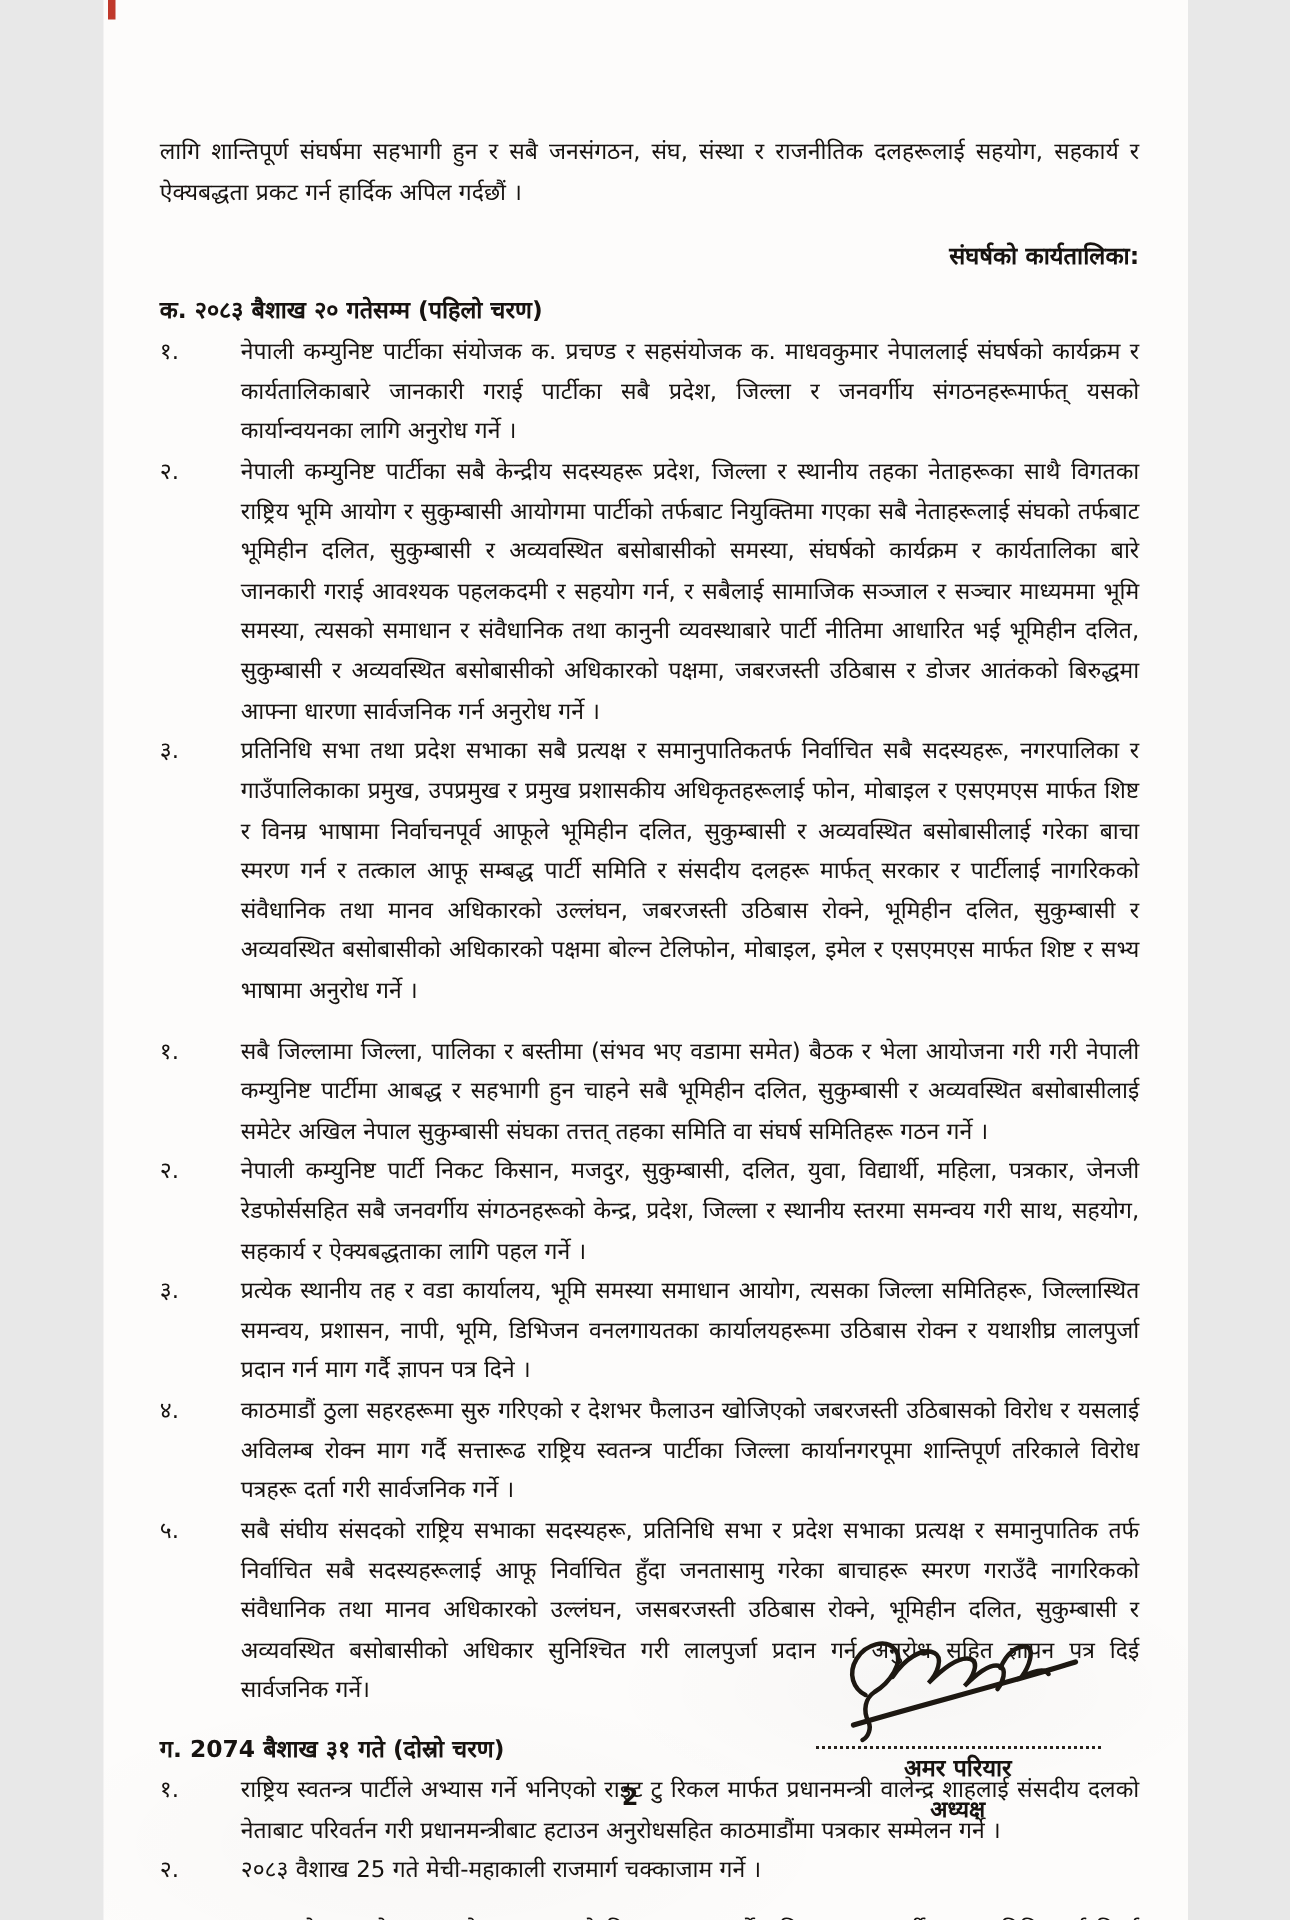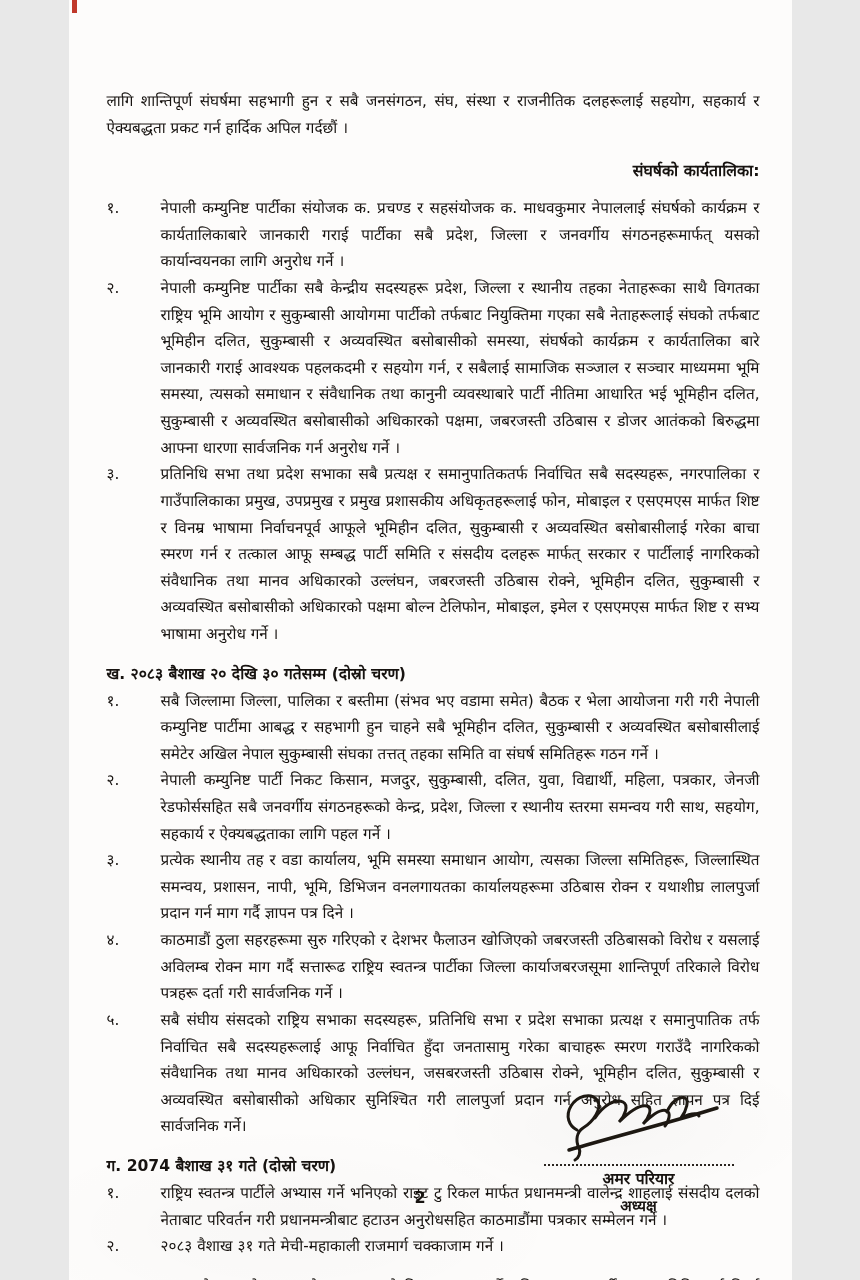--- a/index.html
+++ b/index.html
@@ -106,67 +106,67 @@
 
 <div class="paper">
 
   <div class="scan-mark"></div>
 
   <p class="body-text intro">लागि शान्तिपूर्ण संघर्षमा सहभागी हुन र सबै जनसंगठन, संघ, संस्था र राजनीतिक दलहरूलाई सहयोग, सहकार्य र ऐक्यबद्धता प्रकट गर्न हार्दिक अपिल गर्दछौं ।</p>
 
   <div class="center-title">संघर्षको कार्यतालिका:</div>
 
   <div class="section">
+    <div class="section-heading">क. २०८३ बैशाख २० गतेसम्म (पहिलो चरण)</div>
     <div class="item">
       <span class="num">१.</span>
       <span class="txt body-text">नेपाली कम्युनिष्ट पार्टीका संयोजक क. प्रचण्ड र सहसंयोजक क. माधवकुमार नेपाललाई संघर्षको कार्यक्रम र कार्यतालिकाबारे जानकारी गराई पार्टीका सबै प्रदेश, जिल्ला र जनवर्गीय संगठनहरूमार्फत् यसको कार्यान्वयनका लागि अनुरोध गर्ने ।</span>
     </div>
     <div class="item">
       <span class="num">२.</span>
       <span class="txt body-text">नेपाली कम्युनिष्ट पार्टीका सबै केन्द्रीय सदस्यहरू प्रदेश, जिल्ला र स्थानीय तहका नेताहरूका साथै विगतका राष्ट्रिय भूमि आयोग र सुकुम्बासी आयोगमा पार्टीको तर्फबाट नियुक्तिमा गएका सबै नेताहरूलाई संघको तर्फबाट भूमिहीन दलित, सुकुम्बासी र अव्यवस्थित बसोबासीको समस्या, संघर्षको कार्यक्रम र कार्यतालिका बारे जानकारी गराई आवश्यक पहलकदमी र सहयोग गर्न, र सबैलाई सामाजिक सञ्जाल र सञ्चार माध्यममा भूमि समस्या, त्यसको समाधान र संवैधानिक तथा कानुनी व्यवस्थाबारे पार्टी नीतिमा आधारित भई भूमिहीन दलित, सुकुम्बासी र अव्यवस्थित बसोबासीको अधिकारको पक्षमा, जबरजस्ती उठिबास र डोजर आतंकको बिरुद्धमा आफ्ना धारणा सार्वजनिक गर्न अनुरोध गर्ने ।</span>
     </div>
     <div class="item">
       <span class="num">३.</span>
       <span class="txt body-text">प्रतिनिधि सभा तथा प्रदेश सभाका सबै प्रत्यक्ष र समानुपातिकतर्फ निर्वाचित सबै सदस्यहरू, नगरपालिका र गाउँपालिकाका प्रमुख, उपप्रमुख र प्रमुख प्रशासकीय अधिकृतहरूलाई फोन, मोबाइल र एसएमएस मार्फत शिष्ट र विनम्र भाषामा निर्वाचनपूर्व आफूले भूमिहीन दलित, सुकुम्बासी र अव्यवस्थित बसोबासीलाई गरेका बाचा स्मरण गर्न र तत्काल आफू सम्बद्ध पार्टी समिति र संसदीय दलहरू मार्फत् सरकार र पार्टीलाई नागरिकको संवैधानिक तथा मानव अधिकारको उल्लंघन, जबरजस्ती उठिबास रोक्ने, भूमिहीन दलित, सुकुम्बासी र अव्यवस्थित बसोबासीको अधिकारको पक्षमा बोल्न टेलिफोन, मोबाइल, इमेल र एसएमएस मार्फत शिष्ट र सभ्य भाषामा अनुरोध गर्ने ।</span>
     </div>
   </div>
 
   <div class="section">
-    <div class="section-heading">ख. २०८३ बैशाख २० देखि ३० गतेसम्म (दोस्रो चरण)</div>
     <div class="item">
       <span class="num">१.</span>
       <span class="txt body-text">सबै जिल्लामा जिल्ला, पालिका र बस्तीमा (संभव भए वडामा समेत) बैठक र भेला आयोजना गरी गरी नेपाली कम्युनिष्ट पार्टीमा आबद्ध र सहभागी हुन चाहने सबै भूमिहीन दलित, सुकुम्बासी र अव्यवस्थित बसोबासीलाई समेटेर अखिल नेपाल सुकुम्बासी संघका तत्तत् तहका समिति वा संघर्ष समितिहरू गठन गर्ने ।</span>
     </div>
     <div class="item">
       <span class="num">२.</span>
       <span class="txt body-text">नेपाली कम्युनिष्ट पार्टी निकट किसान, मजदुर, सुकुम्बासी, दलित, युवा, विद्यार्थी, महिला, पत्रकार, जेनजी रेडफोर्ससहित सबै जनवर्गीय संगठनहरूको केन्द्र, प्रदेश, जिल्ला र स्थानीय स्तरमा समन्वय गरी साथ, सहयोग, सहकार्य र ऐक्यबद्धताका लागि पहल गर्ने ।</span>
     </div>
     <div class="item">
       <span class="num">३.</span>
       <span class="txt body-text">प्रत्येक स्थानीय तह र वडा कार्यालय, भूमि समस्या समाधान आयोग, त्यसका जिल्ला समितिहरू, जिल्लास्थित समन्वय, प्रशासन, नापी, भूमि, डिभिजन वनलगायतका कार्यालयहरूमा उठिबास रोक्न र यथाशीघ्र लालपुर्जा प्रदान गर्न माग गर्दै ज्ञापन पत्र दिने ।</span>
     </div>
     <div class="item">
       <span class="num">४.</span>
-      <span class="txt body-text">काठमाडौं ठुला सहरहरूमा सुरु गरिएको र देशभर फैलाउन खोजिएको जबरजस्ती उठिबासको विरोध र यसलाई अविलम्ब रोक्न माग गर्दै सत्तारूढ राष्ट्रिय स्वतन्त्र पार्टीका जिल्ला कार्याजबरजसूमा शान्तिपूर्ण तरिकाले विरोध पत्रहरू दर्ता गरी सार्वजनिक गर्ने ।</span>
+      <span class="txt body-text">काठमाडौं ठुला सहरहरूमा सुरु गरिएको र देशभर फैलाउन खोजिएको जबरजस्ती उठिबासको विरोध र यसलाई अविलम्ब रोक्न माग गर्दै सत्तारूढ राष्ट्रिय स्वतन्त्र पार्टीका जिल्ला कार्यानगरपूमा शान्तिपूर्ण तरिकाले विरोध पत्रहरू दर्ता गरी सार्वजनिक गर्ने ।</span>
     </div>
     <div class="item">
       <span class="num">५.</span>
       <span class="txt body-text">सबै संघीय संसदको राष्ट्रिय सभाका सदस्यहरू, प्रतिनिधि सभा र प्रदेश सभाका प्रत्यक्ष र समानुपातिक तर्फ निर्वाचित सबै सदस्यहरूलाई आफू निर्वाचित हुँदा जनतासामु गरेका बाचाहरू स्मरण गराउँदै नागरिकको संवैधानिक तथा मानव अधिकारको उल्लंघन, जसबरजस्ती उठिबास रोक्ने, भूमिहीन दलित, सुकुम्बासी र अव्यवस्थित बसोबासीको अधिकार सुनिश्चित गरी लालपुर्जा प्रदान गर्न अनुरोध सहित ज्ञापन पत्र दिई सार्वजनिक गर्ने।</span>
     </div>
   </div>
 
   <div class="section">
     <div class="section-heading">ग. 2074 बैशाख ३१ गते (दोस्रो चरण)</div>
     <div class="item">
       <span class="num">१.</span>
       <span class="txt body-text">राष्ट्रिय स्वतन्त्र पार्टीले अभ्यास गर्ने भनिएको राइट टु रिकल मार्फत प्रधानमन्त्री वालेन्द्र शाहलाई संसदीय दलको नेताबाट परिवर्तन गरी प्रधानमन्त्रीबाट हटाउन अनुरोधसहित काठमाडौंमा पत्रकार सम्मेलन गर्ने ।</span>
     </div>
     <div class="item">
       <span class="num">२.</span>
-      <span class="txt body-text">२०८३ वैशाख ३१ गते मेची-महाकाली राजमार्ग चक्काजाम गर्ने ।</span>
+      <span class="txt body-text">२०८३ वैशाख 25 गते मेची-महाकाली राजमार्ग चक्काजाम गर्ने ।</span>
     </div>
   </div>
 
   <div class="section">
     <div class="item">
       <span class="num">१.</span>
       <span class="txt body-text">२०८३ जेठ १ गतेबाट ७ गतेसम्म जनताको हितमा काम नगर्ने राष्ट्रिय स्वतन्त्र पार्टीका जनप्रतिनिधलाई फिर्ता बोलाउन आह्वान गर्दै देशव्यापी रूपमा प्रधानमन्त्री वालेन्द्र शाह र जिल्लामा आ-आफ्नो निर्वाचन क्षेत्रका सांसदहरूलाई फिर्ता गर्न आह्वान गर्दै राइट टु रिकलका लागि देशव्यापी हस्ताक्षर संकलन अभियान सञ्चालन गर्ने ।</span>
     </div>
     <div class="item">
       <span class="num">२.</span>

